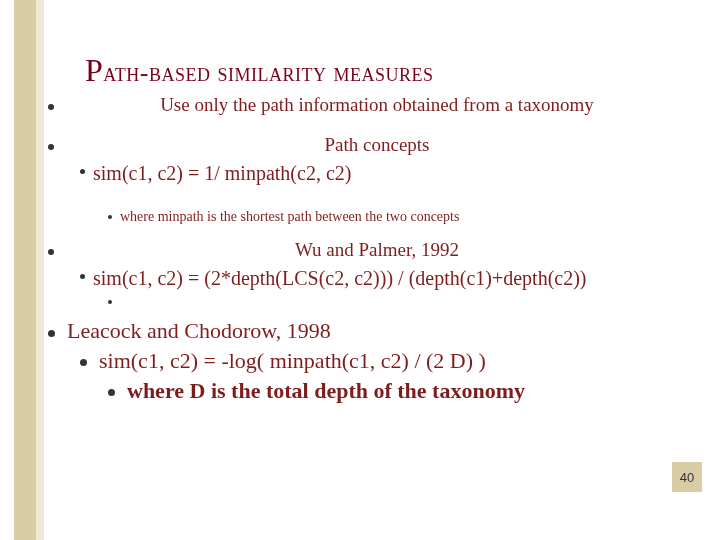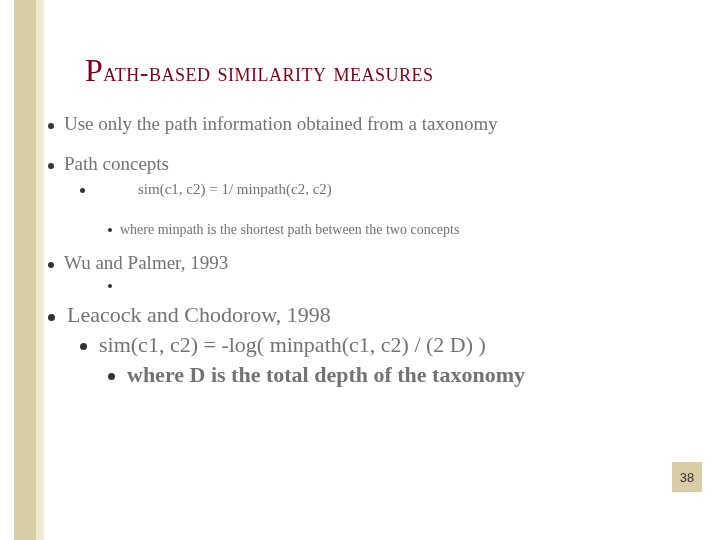--- a/index.html
+++ b/index.html
@@ -34,38 +34,38 @@
     font-size: 26px;
     color: #7a0019;
     font-variant: small-caps;
     letter-spacing: 0.5px;
     font-weight: normal;
     margin-left: 37px;
   }
   .title .cap { font-size: 32px; }
   .content {
     position: absolute;
-    top: 113px;
+    top: 94px;
     left: 48px;
     right: 30px;
-    color: #737373;
+    color: #7f1d1d;
+    text-align: center;
   }
   .lvl1 {
     font-size: 19px;
     margin-bottom: 18px;
     display: flex;
   }
   .lvl1-text { flex: 1; }
   .lvl2 {
-    font-size: 15px;
+    font-size: 20px;
     margin-left: 32px;
     margin-top: 6px;
     margin-bottom: 4px;
     display: flex;
-    gap: 45px;
   }
   .lvl3 {
     font-size: 14px;
     margin-left: 60px;
     margin-top: 2px;
     margin-bottom: 2px;
     display: flex;
   }
   .lvl1b {
     font-size: 22px;
@@ -162,21 +162,25 @@
     <span class="bullet-sm"></span>
     <span>sim(c1, c2) = 1/ minpath(c2, c2)</span>
   </div>
   <div class="lvl3" style="margin-bottom:14px;margin-top:24px;">
     <span class="bullet-xs"></span>
     <span>where minpath is the shortest path between the two concepts</span>
   </div>
 
   <div class="lvl1" style="margin-bottom:4px;">
     <span class="bullet"></span>
-    <span class="lvl1-text">Wu and Palmer, 1993</span>
+    <span class="lvl1-text">Wu and Palmer, 1992</span>
+  </div>
+  <div class="lvl2">
+    <span class="bullet-sm"></span>
+    <span>sim(c1, c2) = (2*depth(LCS(c2, c2))) / (depth(c1)+depth(c2))</span>
   </div>
   <div class="lvl3" style="margin-bottom:14px;">
     <span class="bullet-xs"></span>
   </div>
 
   <div class="lvl1b">
     <span class="bullet-lg"></span>
     <span>Leacock and Chodorow, 1998</span>
   </div>
   <div class="lvl2b">
@@ -184,14 +188,14 @@
     <span>sim(c1, c2) = -log( minpath(c1, c2) / (2 D) )</span>
   </div>
   <div class="lvl3b">
     <span class="bullet-lg" style="margin-top:11px;"></span>
     <span>where D is the total depth of the taxonomy</span>
   </div>
 
 </div>
 
 <div class="page-number">
-  <span>38</span>
+  <span>40</span>
 </div>
 
 </body></html>

